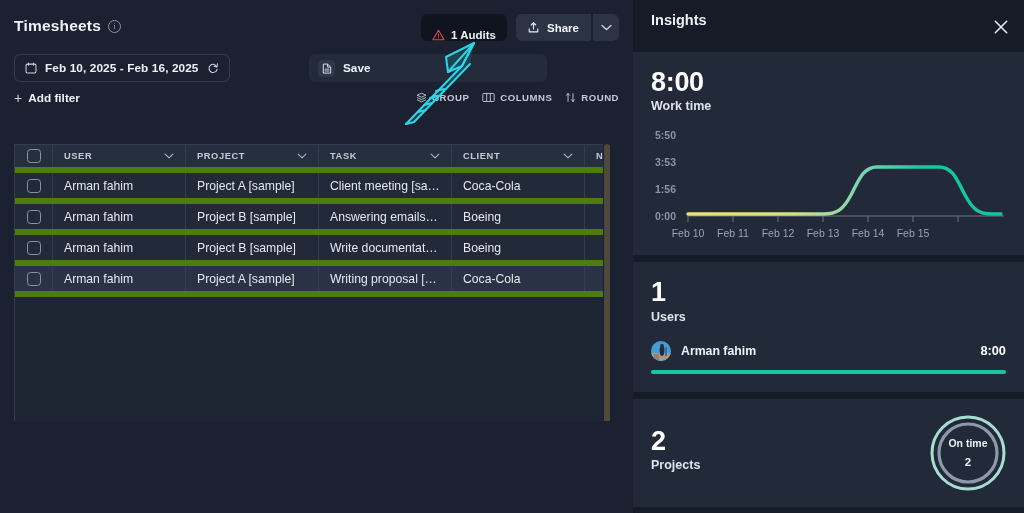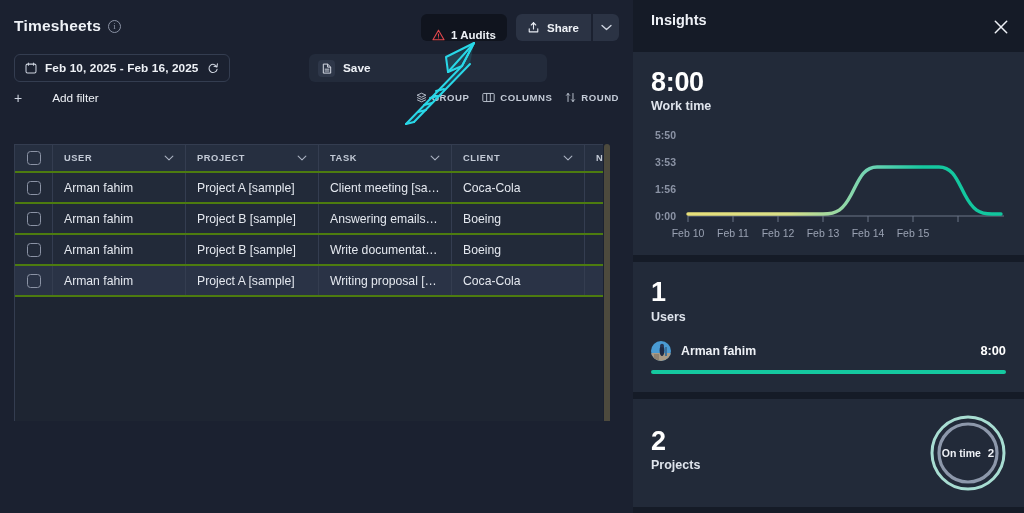--- a/index.html
+++ b/index.html
@@ -95,42 +95,42 @@
     font-family: "Liberation Sans", sans-serif;
   }
 
   
   .sub-row { position: relative; height: 22px; }
   .addfilter {
     position: absolute; left: 14px; top: 1px;
     display: flex; align-items: center; gap: 6px; cursor: pointer;
   }
   .addfilter .plus { font-size: 14px; color: #cfd5e0; line-height: 1; }
-  .addfilter .lbl { font-size: 11.8px; font-weight: normal; color: #eef1f6; margin-left: 24px; }
+  .addfilter .lbl { font-size: 11.8px; font-weight: bold; color: #eef1f6; }
 
   .tool-right {
     position: absolute; right: 14px; top: 2px;
     display: flex; align-items: center; gap: 13px;
   }
   .tool-item { display: flex; align-items: center; gap: 5px; cursor: pointer; }
   .tool-item .lbl {
     font-size: 9.6px; font-weight: bold; color: #c3cad6;
     letter-spacing: .5px;
   }
 
   
   .table-wrap {
     position: absolute; left: 14px; top: 144px;
     width: 596px; height: 369px;
     background: #222a39;
     border: 1px solid #343d50;
     border-bottom: none;
     overflow: hidden;
   }
-  .trow { display: flex; height: 31px; border-bottom: 2px solid #4d7c0f; }
+  .trow { display: flex; height: 31px; border-bottom: 6px solid #4d7c0f; }
   .trow.head { height: 28px; background: #262f40; }
   .trow.hover { background: #2a3346; }
   .cell {
     display: flex; align-items: center;
     border-right: 1px solid #343d50;
     padding: 0 11px; overflow: hidden; white-space: nowrap;
   }
   .cell.c-check { width: 38px; justify-content: center; padding: 0; flex: 0 0 38px; }
   .cell.c-user { width: 133px; flex: 0 0 133px; }
   .cell.c-project { width: 133px; flex: 0 0 133px; }
@@ -203,21 +203,21 @@
     height: 4px; background: #15c8a0; border-radius: 2px; margin-top: 9px;
   }
 
   .card.projects { padding: 28px 18px 28px 18px; min-height: 108px; }
   .ring-wrap {
     position: absolute; right: 18px; top: 16px;
     width: 76px; height: 76px;
   }
   .ring-label {
     position: absolute; inset: 0;
-    display: flex; flex-direction: row; align-items: center; justify-content: center;
+    display: flex; flex-direction: column; align-items: center; justify-content: center;
     gap: 7px;
   }
   .ring-label .t1 { font-size: 10.5px; font-weight: bold; color: #eef1f6; }
   .ring-label .t2 { font-size: 11.5px; font-weight: bold; color: #eef1f6; }
 
   
   .annot {
     position: absolute; left: 400px; top: 30px;
     width: 120px; height: 100px;
     pointer-events: none;

